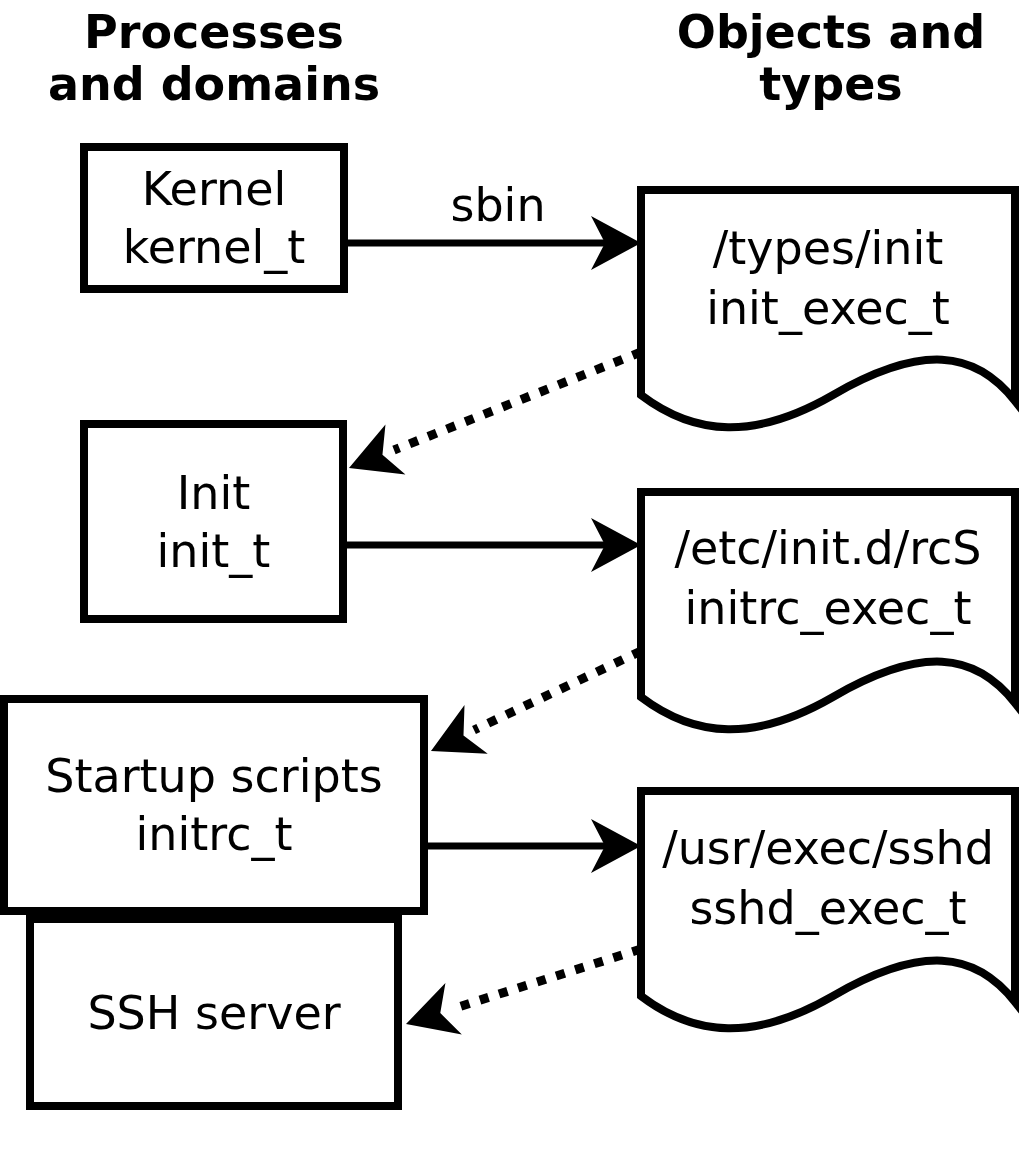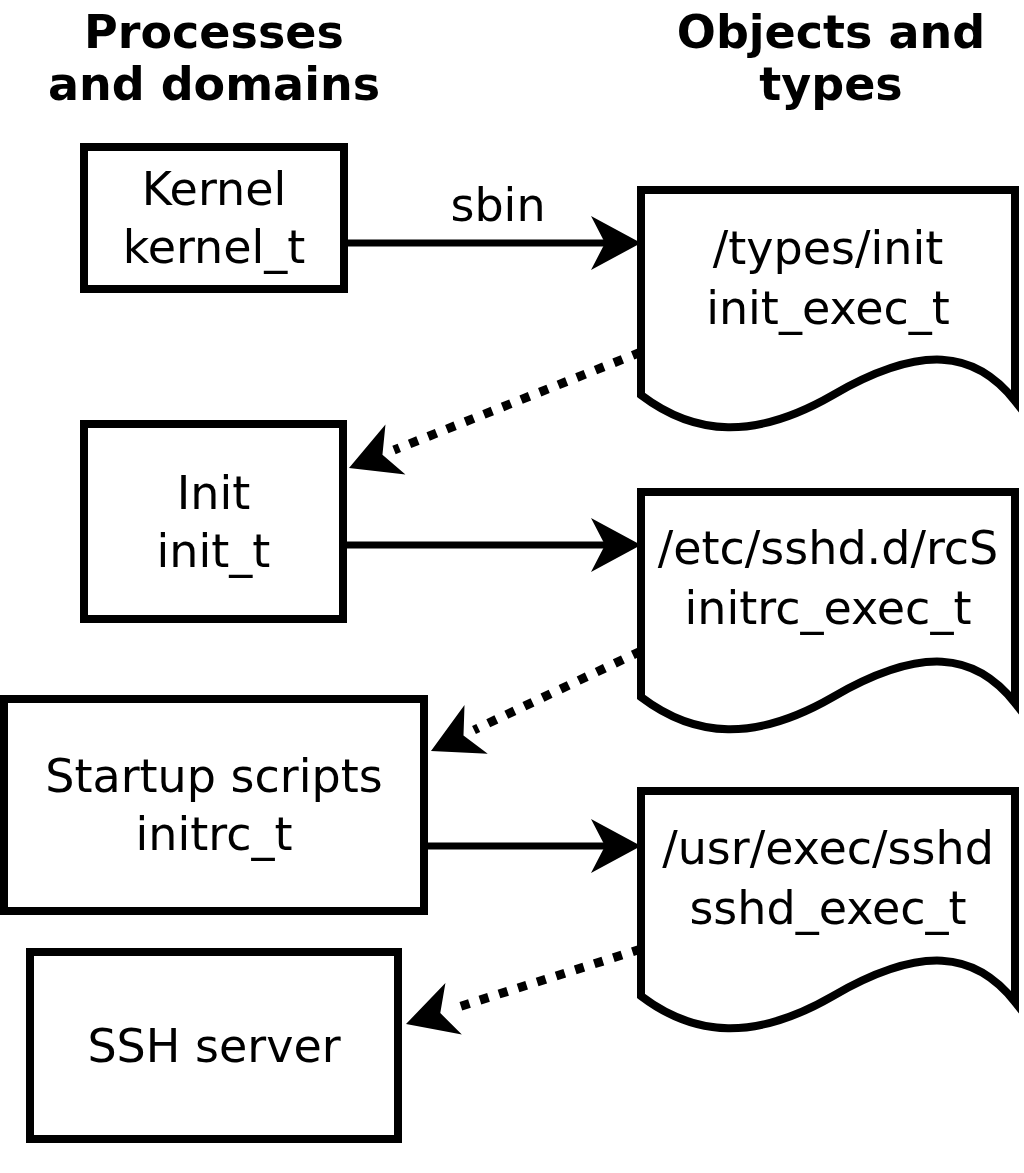--- a/index.html
+++ b/index.html
@@ -20,21 +20,21 @@
   .hdr-right { left:621px; top:6px; width:420px; }
   .pbox {
     position:absolute; box-sizing:border-box;
     border:8px solid var(--stroke); background:var(--bg);
     display:flex; flex-direction:column; justify-content:center; align-items:center;
     font-size:46px; line-height:58px; text-align:center; white-space:nowrap;
   }
   .pbox-kernel { left:80px; top:143px; width:268px; height:150px; }
   .pbox-init   { left:80px; top:420px; width:267px; height:203px; }
   .pbox-initrc { left:0px;  top:695px; width:428px; height:220px; }
-  .pbox-sshd   { left:26px; top:948px; width:376px; height:195px; }
+  .pbox-sshd   { left:26px; top:915px; width:376px; height:195px; }
   .docsvg { position:absolute; left:637px; width:382px; height:254px; }
   .docsvg path { fill:var(--bg); stroke:var(--stroke); stroke-width:8; }
   .doctext {
     position:absolute; left:641px; width:374px;
     font-size:46px; line-height:60px; text-align:center; white-space:nowrap;
   }
   .doc1 { top:186px; } .doc2 { top:488px; } .doc3 { top:787px; }
   .doct1 { top:218px; } .doct2 { top:518px; } .doct3 { top:818px; }
   .exec-label {
     position:absolute; left:440px; top:180px; width:116px;
@@ -80,21 +80,21 @@
   </svg>
   <div class="doctext doct1">
     <div>/types/init</div>
     <div>init_exec_t</div>
   </div>
 
   <svg class="docsvg doc2" viewBox="0 0 382 254">
     <path d="M 4,4 H 378 V 215 C 338,164 284,158 196,209 C 118,254 58,250 4,209 Z"></path>
   </svg>
   <div class="doctext doct2">
-    <div>/etc/sshd.d/rcS</div>
+    <div>/etc/init.d/rcS</div>
     <div>initrc_exec_t</div>
   </div>
 
   <svg class="docsvg doc3" viewBox="0 0 382 254">
     <path d="M 4,4 H 378 V 215 C 338,164 284,158 196,209 C 118,254 58,250 4,209 Z"></path>
   </svg>
   <div class="doctext doct3">
     <div>/usr/exec/sshd</div>
     <div>sshd_exec_t</div>
   </div>

